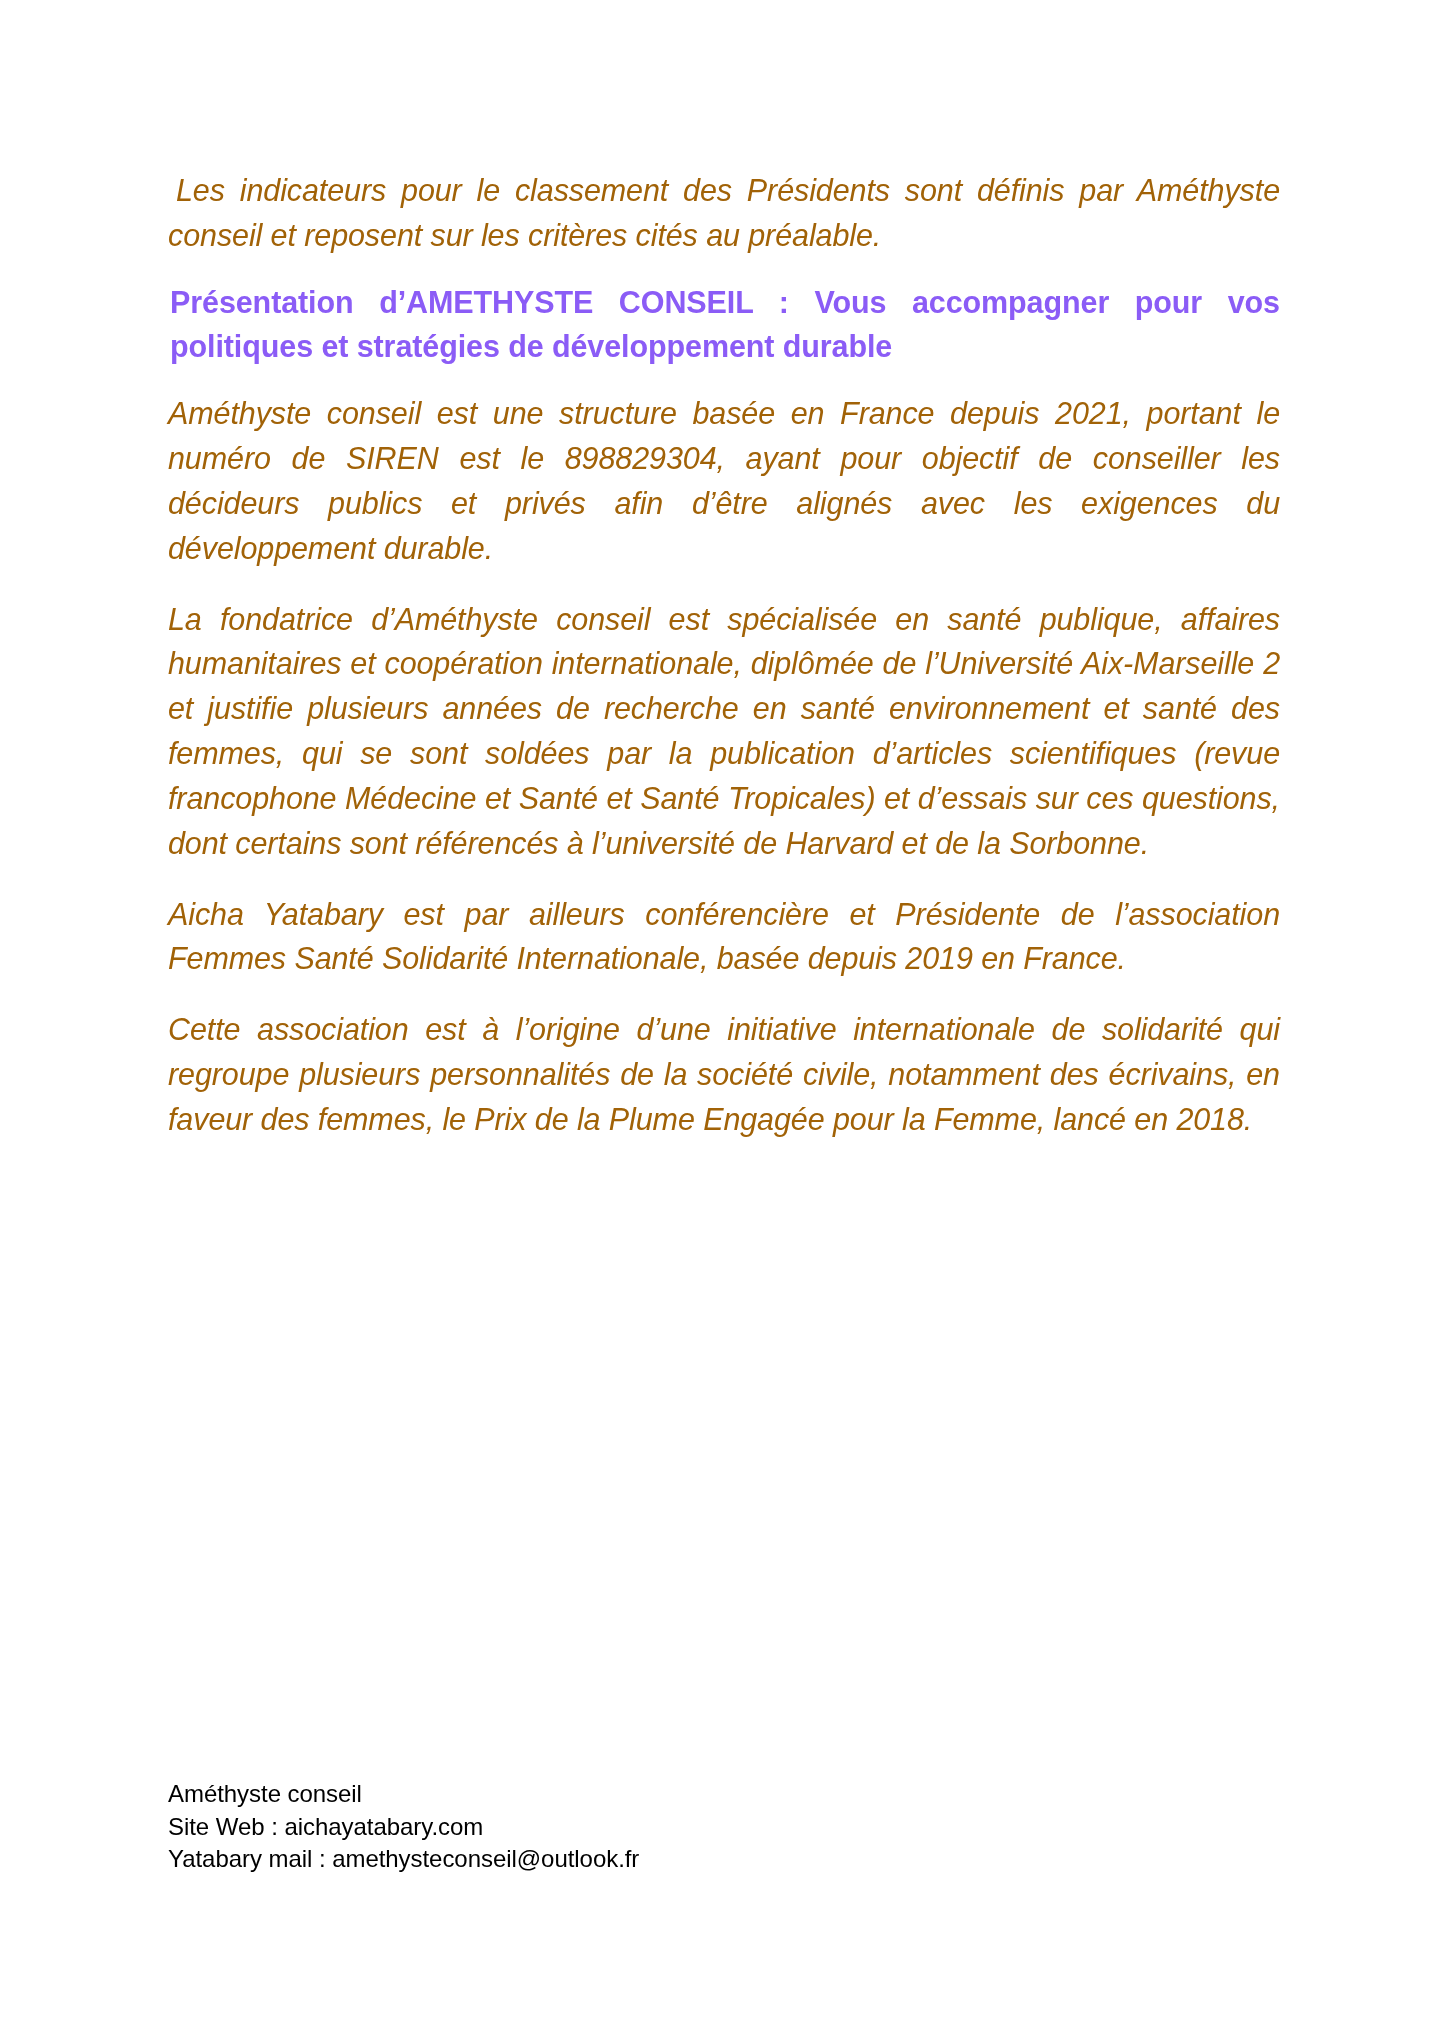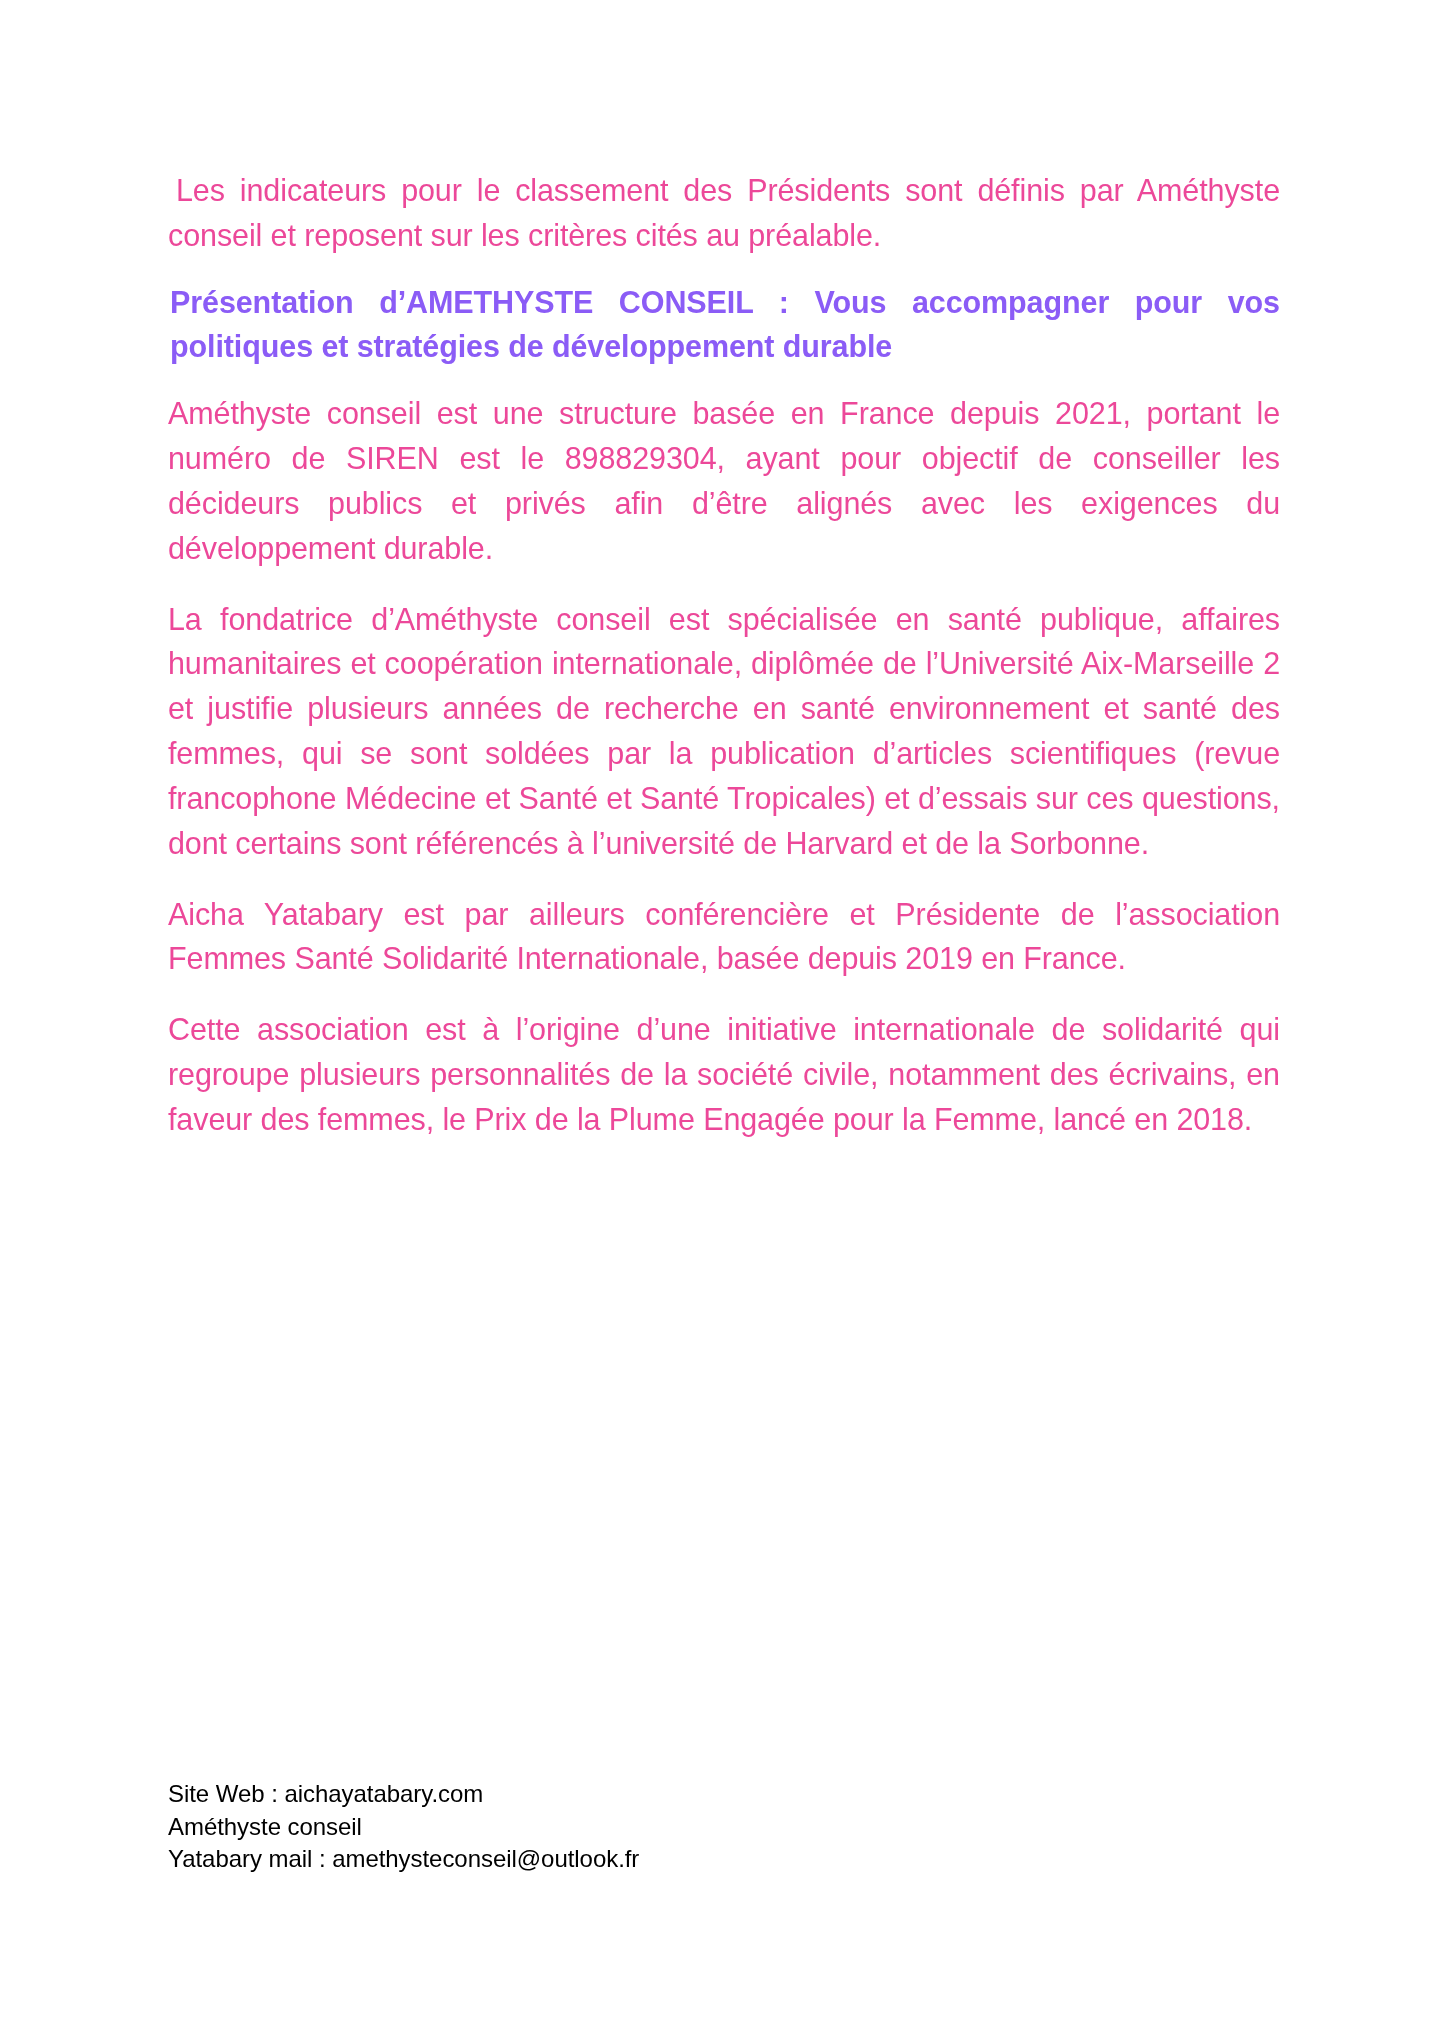--- a/index.html
+++ b/index.html
@@ -26,25 +26,26 @@
     left: 168px;
     top: 168px;
     width: 1112px;
   }
   .para {
     font-size: 30.5px;
     line-height: 1.47;
     text-align: justify;
     text-justify: inter-word;
     margin: 0 0 26px 0;
-    color: #ec4899;
+    color: #a16207;
     letter-spacing: -0.1px;
     word-spacing: 0px;
     -webkit-hyphens: none;
     hyphens: none;
+    font-style: italic;
   }
   .para:last-child {
     margin-bottom: 0;
   }
   .para-intro {
     margin-bottom: 22px;
     text-indent: 8px;
   }
   .heading-red {
     font-size: 30.5px;
@@ -86,18 +87,18 @@
 
     <p class="para">La fondatrice d’Améthyste conseil est spécialisée en santé publique, affaires humanitaires et coopération internationale, diplômée de l’Université Aix-Marseille 2 et justifie plusieurs années de recherche en santé environnement et santé des femmes, qui se sont soldées par la publication d’articles scientifiques (revue francophone Médecine et Santé et Santé Tropicales) et d’essais sur ces questions, dont certains sont référencés à l’université de Harvard et de la Sorbonne.</p>
 
     <p class="para">Aicha Yatabary est par ailleurs conférencière et Présidente de l’association Femmes Santé Solidarité Internationale, basée depuis 2019 en France.</p>
 
     <p class="para">Cette association est à l’origine d’une initiative internationale de solidarité qui regroupe plusieurs personnalités de la société civile, notamment des écrivains, en faveur des femmes, le Prix de la Plume Engagée pour la Femme, lancé en 2018.</p>
 
   </div>
 
   <div class="footer">
+    <p class="footer-line">Améthyste conseil</p>
     <p class="footer-line">Site Web : aichayatabary.com</p>
-    <p class="footer-line">Améthyste conseil</p>
     <p class="footer-line">Yatabary mail : amethysteconseil@outlook.fr</p>
   </div>
 
 </div>
 
 </body></html>

